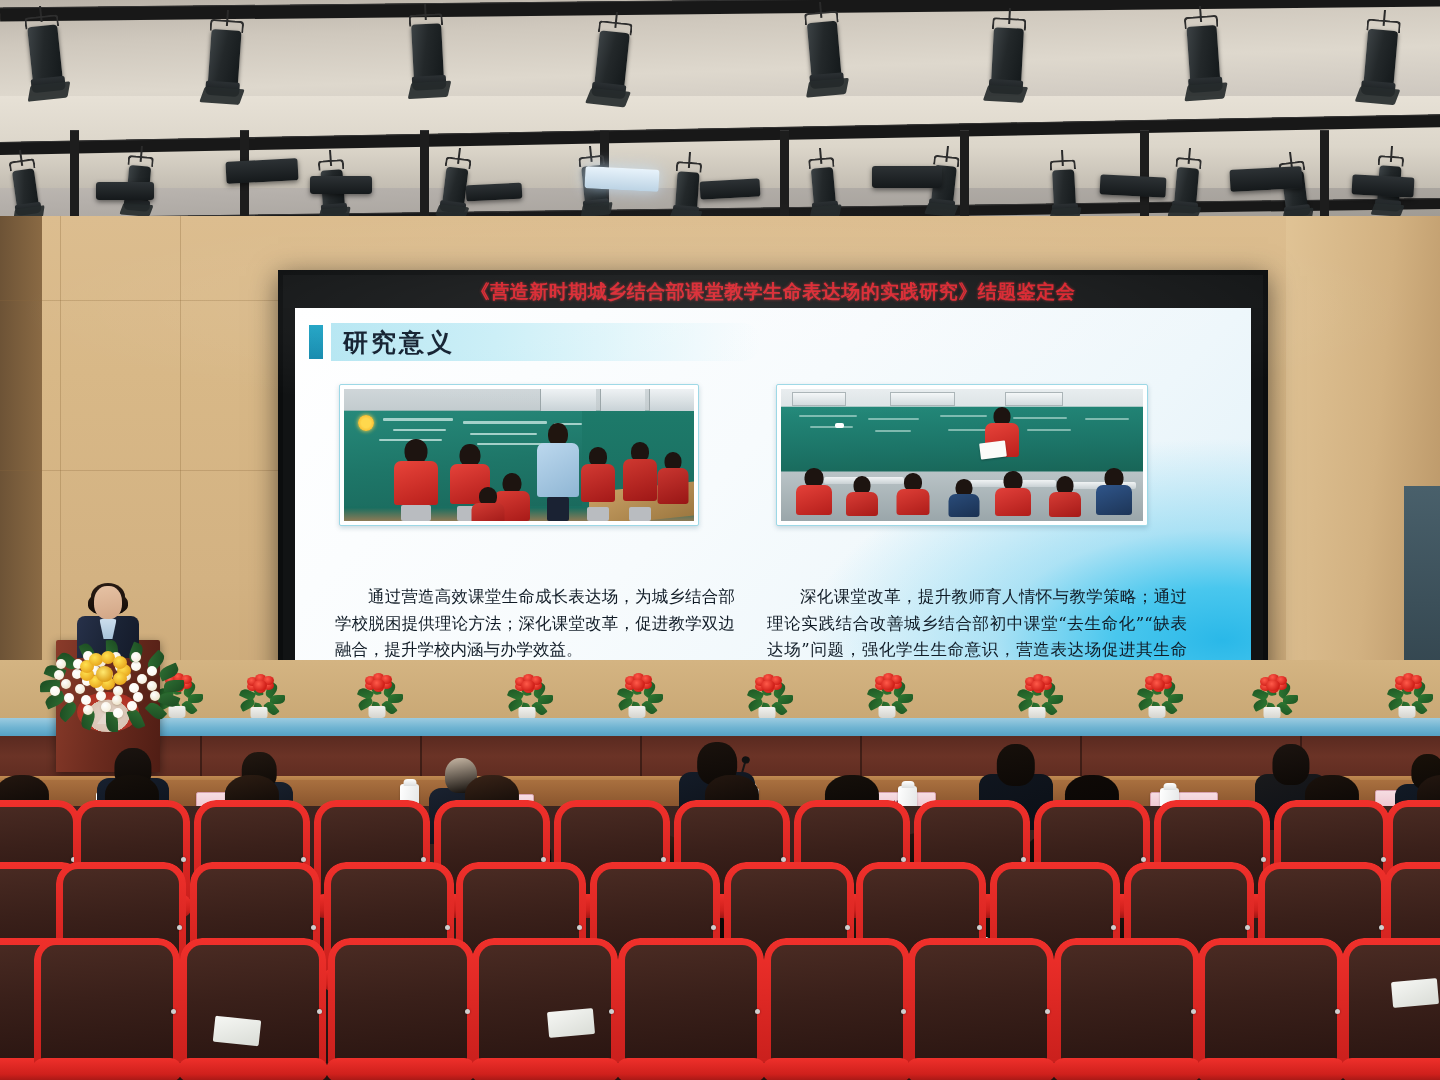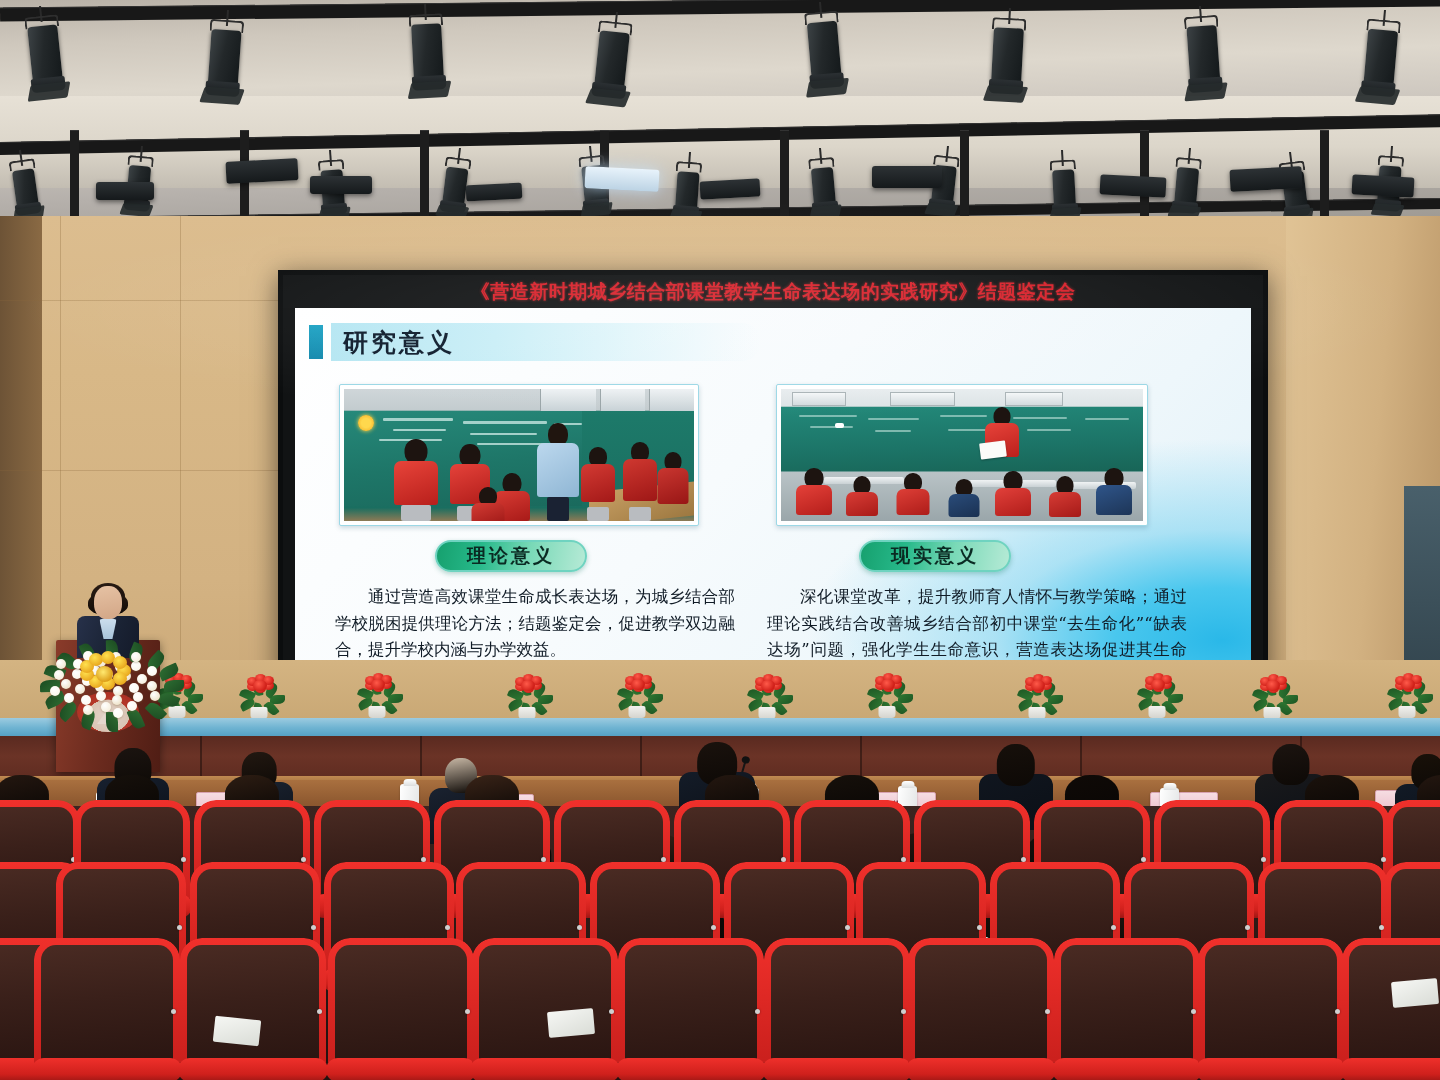--- a/index.html
+++ b/index.html
@@ -759,31 +759,23 @@
                 <div class="torso" style="top:16px;width:32px;height:25px;background:linear-gradient(160deg,#d63c35,#a51a18)"></div>
               </div>
               <div class="kid" style="left:85%;width:14%;height:40%">
                 <div class="head" style="top:0;width:19px;height:20px"></div>
                 <div class="torso" style="top:17px;width:36px;height:30px;background:linear-gradient(160deg,#2f558a,#1d3557)"></div>
               </div>
             </div>
           </div>
         </div>
 
-        <div class="badge-row">
-          <div class="badge left">
-            <span>理论意义</span>
-          </div>
-          <div class="badge right">
-            <span>现实意义</span>
-          </div>
-        </div>
 
         <div class="cols">
-          <div class="col left">通过营造高效课堂生命成长表达场，为城乡结合部学校脱困提供理论方法；结题鉴定会，促进教学双边融合，提升学校内涵与办学效益。</div>
+          <div class="col left">通过营造高效课堂生命成长表达场，为城乡结合部学校脱困提供理论方法；深化课堂改革，促进教学双边融合，提升学校内涵与办学效益。</div>
           <div class="col right">深化课堂改革，提升教师育人情怀与教学策略；通过理论实践结合改善城乡结合部初中课堂“去生命化”“缺表达场”问题，强化学生生命意识，营造表达场促进其生命成长。</div>
         </div>
 
       </div>
     </div>
   </div>
 
   <div class="stage-wall-lower"></div>
   <div id="flowers">
       <div class="flower" style="left: 150px; top: 672px;">

